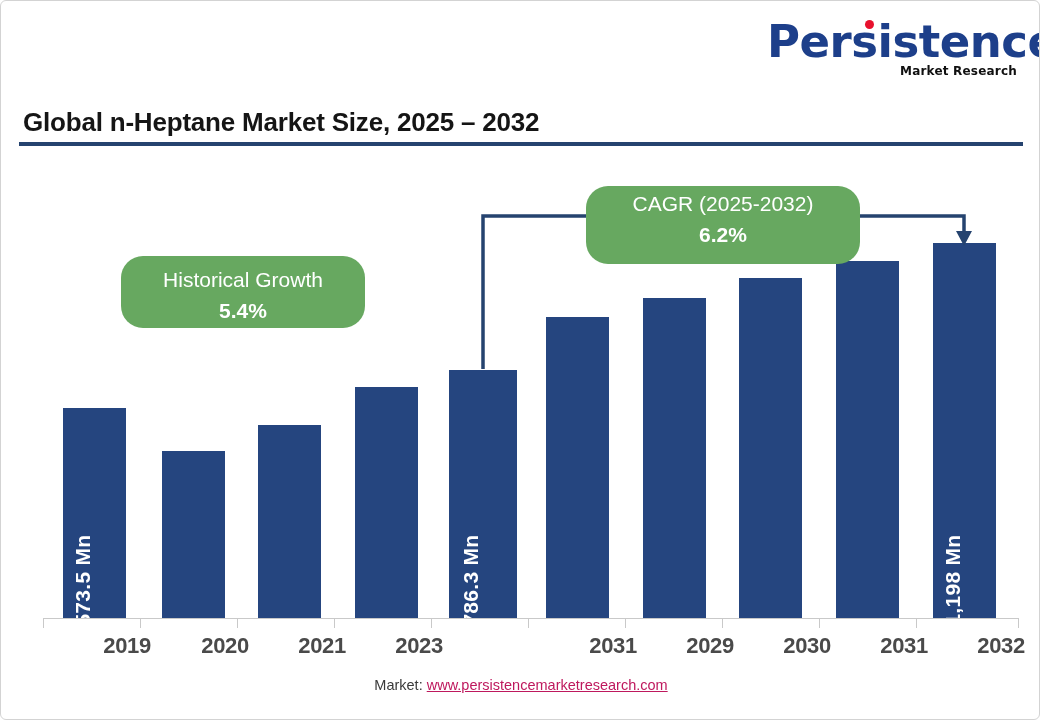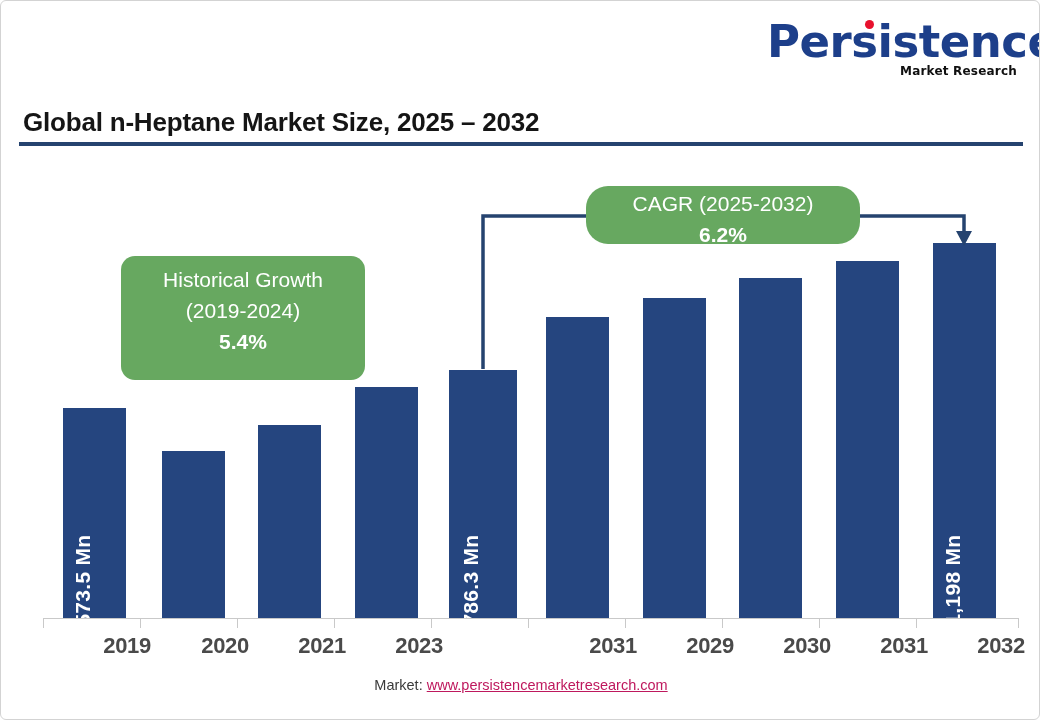--- a/index.html
+++ b/index.html
@@ -143,29 +143,28 @@
     line-height: 31px;
     color: #ffffff;
   }
   .callout .line.strong {
     font-weight: bold;
   }
   #callout-historical {
     left: 120px;
     top: 255px;
     width: 244px;
-    height: 124px;
+    height: 72px;
     padding-top: 8px;
-    border-radius: 14px;
   }
   #callout-cagr {
     left: 585px;
     top: 185px;
     width: 274px;
-    height: 58px;
+    height: 78px;
     padding-top: 2px;
   }
 
   
   #connector {
     position: absolute;
     left: 0;
     top: 0;
     width: 1040px;
     height: 720px;
@@ -261,21 +260,20 @@
   </div>
 
   <svg id="connector" viewBox="0 0 1040 720">
     <polyline points="482,368 482,215 588,215" fill="none" stroke="#25436f" stroke-width="3.5"></polyline>
     <polyline points="856,215 963,215 963,232" fill="none" stroke="#25436f" stroke-width="3.5"></polyline>
     <polygon points="955,230 971,230 963,245" fill="#25436f"></polygon>
   </svg>
 
   <div class="callout" id="callout-historical">
     <span class="line">Historical Growth</span>
-    <span class="line">(2019-2024)</span>
     <span class="line strong">5.4%</span>
   </div>
 
   <div class="callout" id="callout-cagr">
     <span class="line">CAGR (2025-2032)</span>
     <span class="line strong">6.2%</span>
   </div>
 
   <div id="source">
     <span>Market: </span><a class="link" href="#">www.persistencemarketresearch.com</a>

